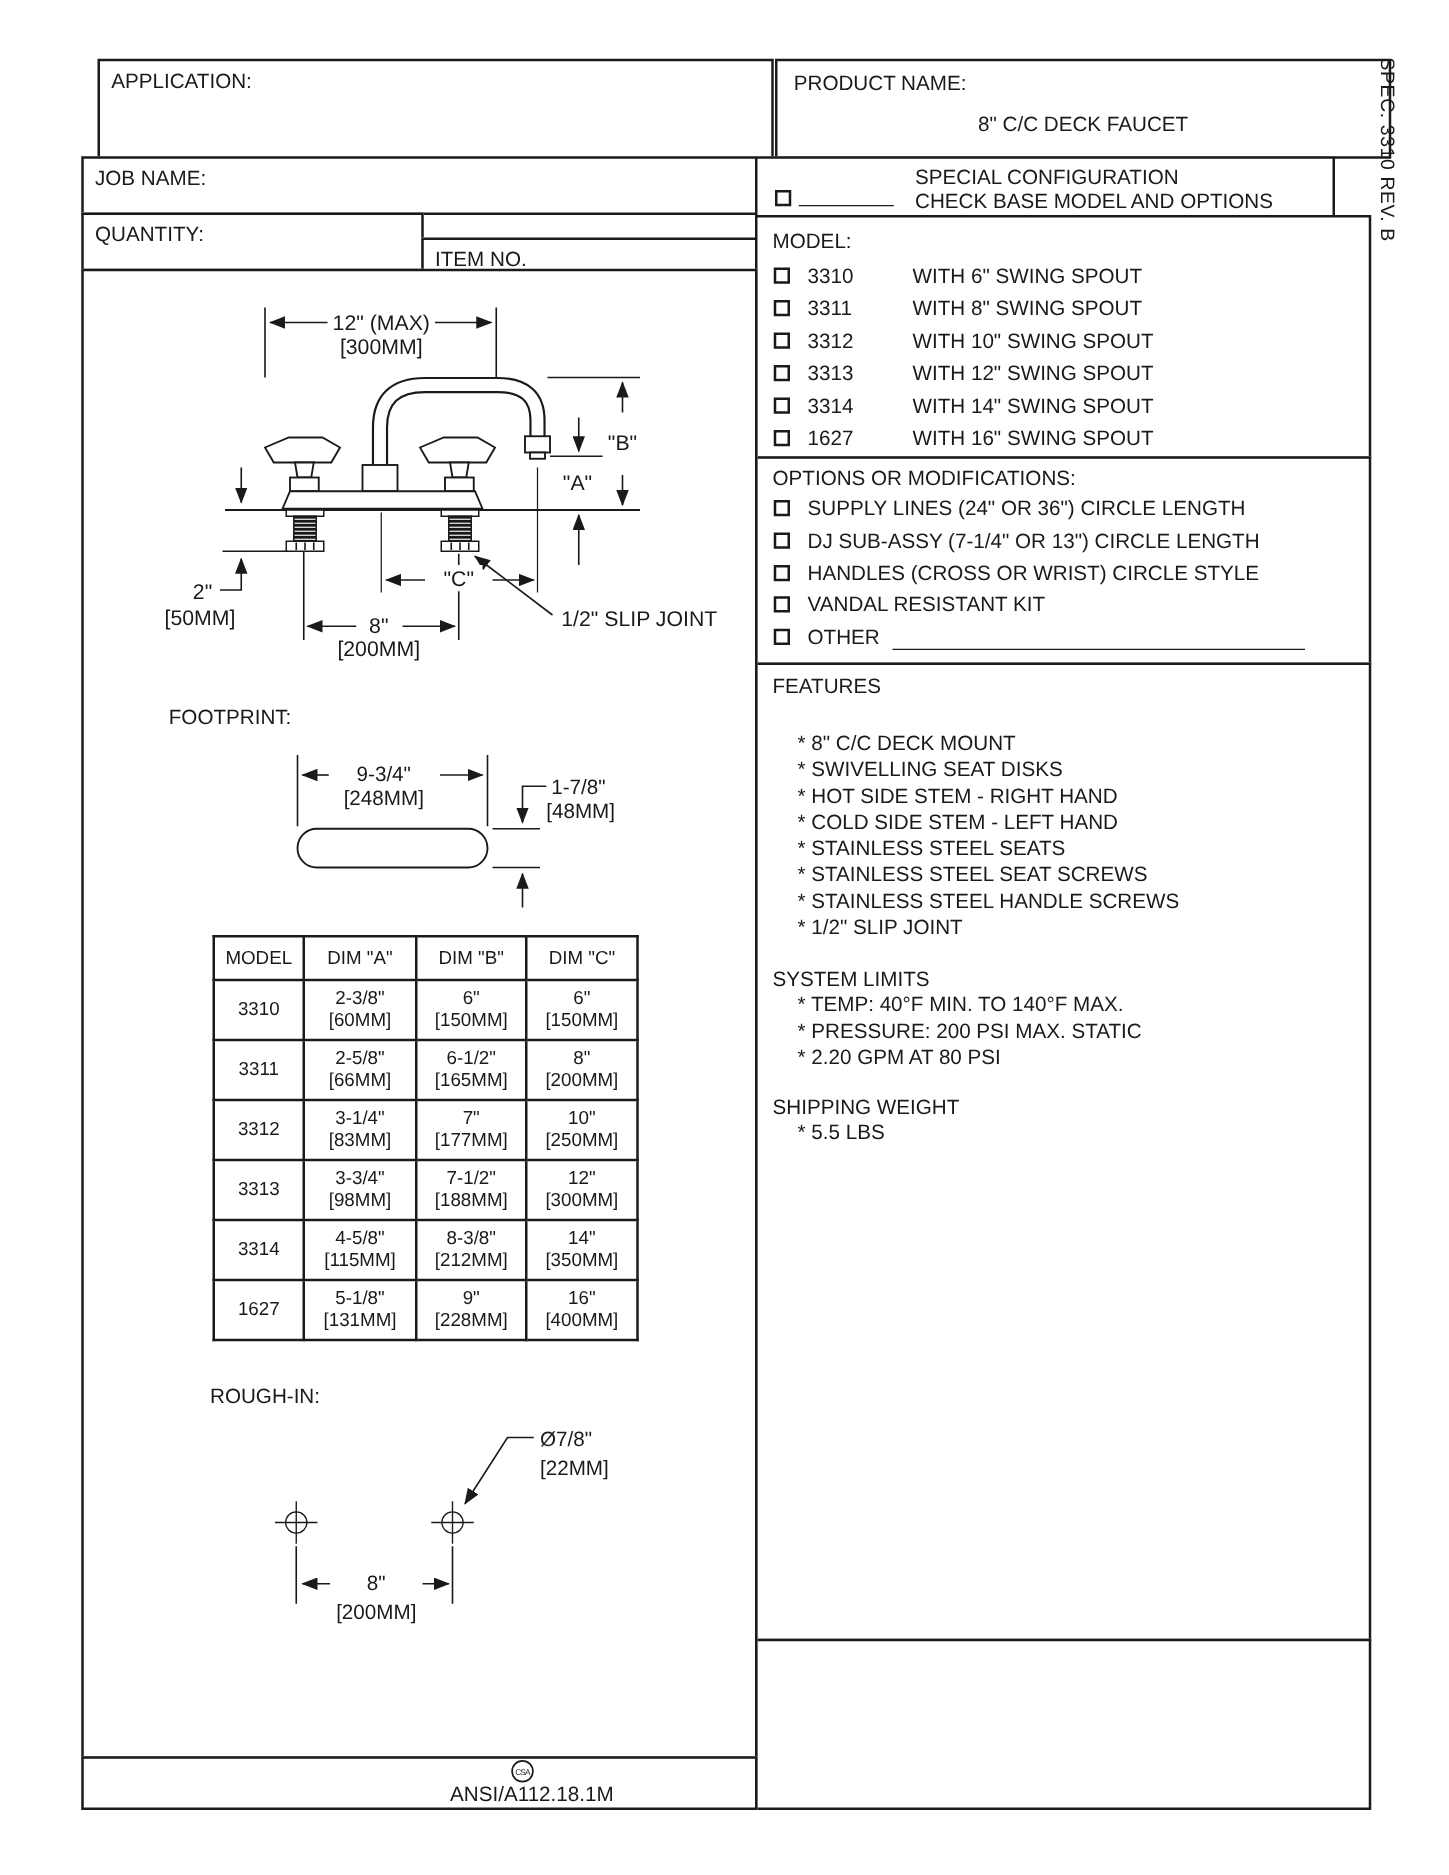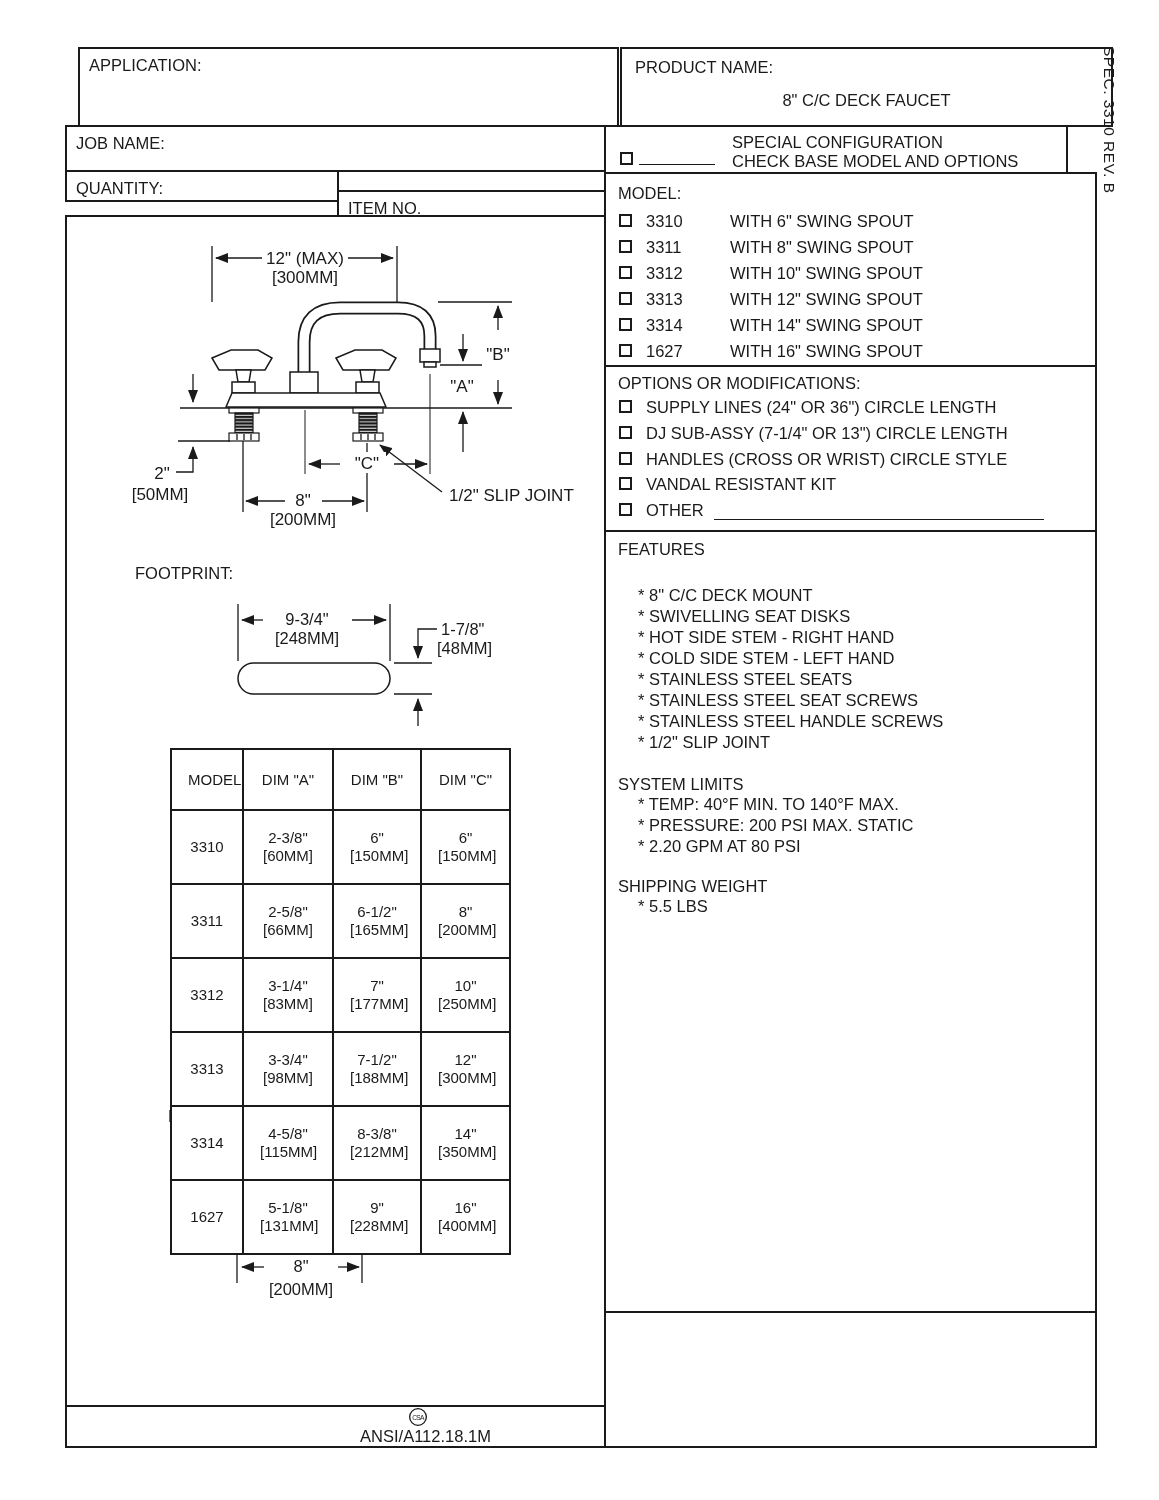--- a/index.html
+++ b/index.html
@@ -9,38 +9,38 @@
   .pad{padding:7px 9px;}
   .cb{display:inline-block;width:13px;height:13px;border:2px solid #1a1a1a;background:#fff;box-sizing:border-box;vertical-align:middle;}
   .row-abs{position:absolute;height:20px;font-size:16.5px;white-space:nowrap;}
   .row-abs .cb{position:absolute;left:13px;top:2px;}
   .blank-line{display:inline-block;border-bottom:1.5px solid #1a1a1a;height:15px;vertical-align:baseline;}
   .feat-item{padding-left:20px;font-size:16.5px;line-height:21px;white-space:nowrap;}
   .feat-item::before{content:"* ";}
   .sec-title{font-size:16.5px;}
   
   table.dim{border-collapse:collapse;table-layout:fixed;background:#fff;}
-  table.dim td,table.dim th{border:2px solid #1a1a1a;font-size:15px;font-weight:normal;text-align:center;vertical-align:middle;padding:16px;line-height:18px;}
+  table.dim td,table.dim th{border:2px solid #1a1a1a;font-size:15px;font-weight:normal;text-align:center;vertical-align:middle;padding:3px;line-height:18px;}
   table.dim th{height:27px;}
   table.dim td{height:40px;}
   
   svg text{fill:#1a1a1a;font-family:"Liberation Sans",sans-serif;}
   .edge-label{position:absolute;left:1100px;top:46px;writing-mode:vertical-rl;font-size:15.5px;letter-spacing:.5px;white-space:nowrap;}
   .footer-row{display:flex;align-items:center;height:100%;padding-left:180px;box-sizing:border-box;flex-direction:column;}
 </style>
 </head>
 <body>
 
 <div class="box pad" style="left:65px;top:47px;width:541px;height:91px;margin-left:13px;">
   <span class="lbl">APPLICATION:</span>
 </div>
 <div class="box pad" style="left:65px;top:125px;width:541px;height:47px;">
   <span class="lbl">JOB NAME:</span>
 </div>
-<div class="box pad" style="left:65px;top:170px;width:274px;height:32px;">
+<div class="box pad" style="left:65px;top:170px;width:274px;height:47px;">
   <span class="lbl">QUANTITY:</span>
 </div>
 <div class="box pad" style="left:337px;top:170px;width:269px;height:47px;margin-top:20px;">
   <span class="lbl">ITEM NO.</span>
 </div>
 
 <div class="box" style="left:604px;top:47px;width:493px;height:80px;margin-left:16px;">
   <div class="lbl" style="position:absolute;left:13px;top:9px;">PRODUCT NAME:</div>
   <div class="lbl" style="position:absolute;left:0;top:42px;width:100%;text-align:center;">8" C/C DECK FAUCET</div>
 </div>

